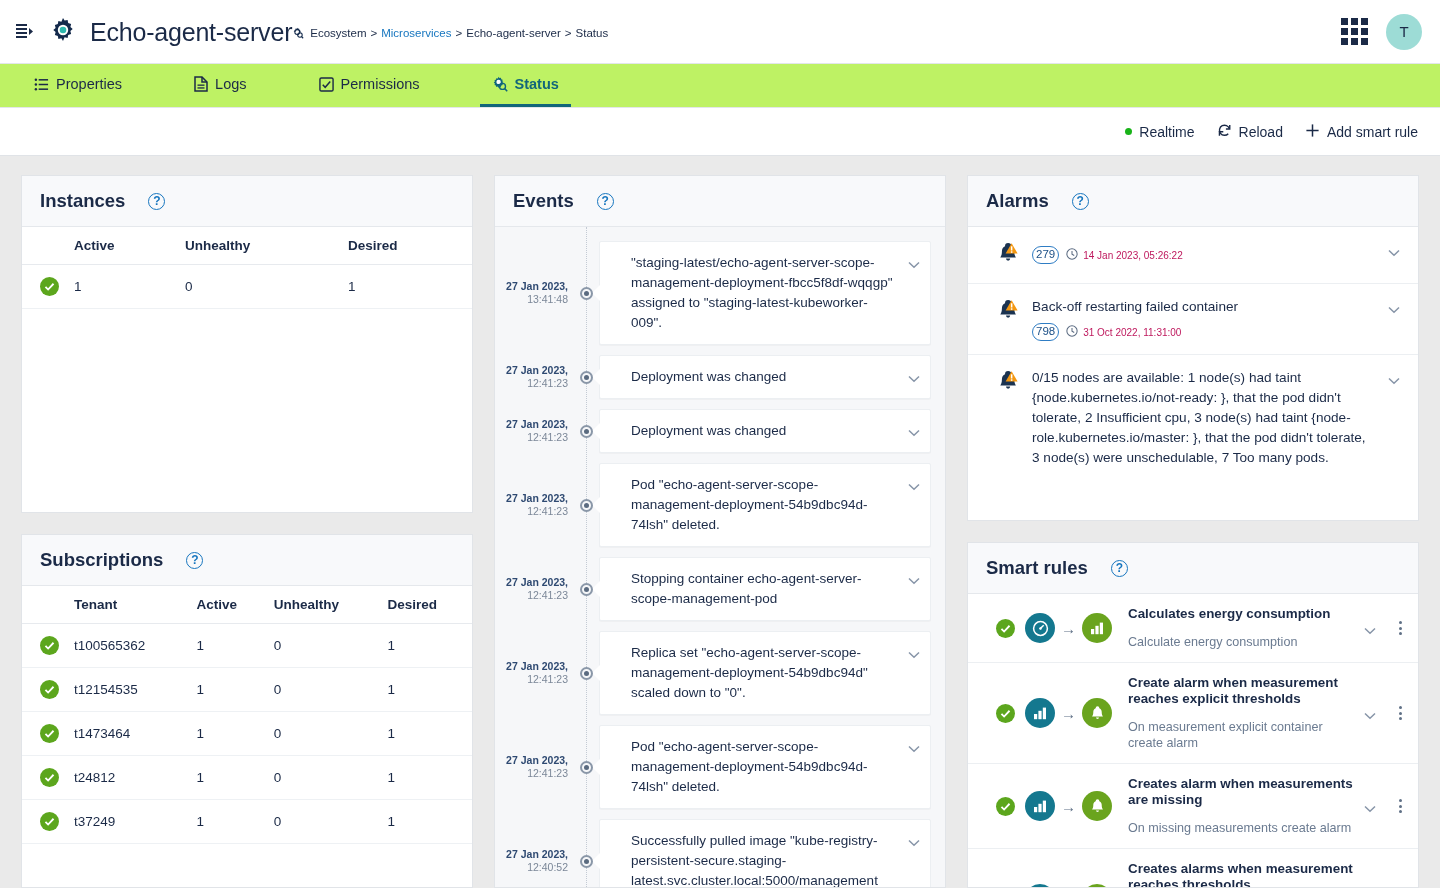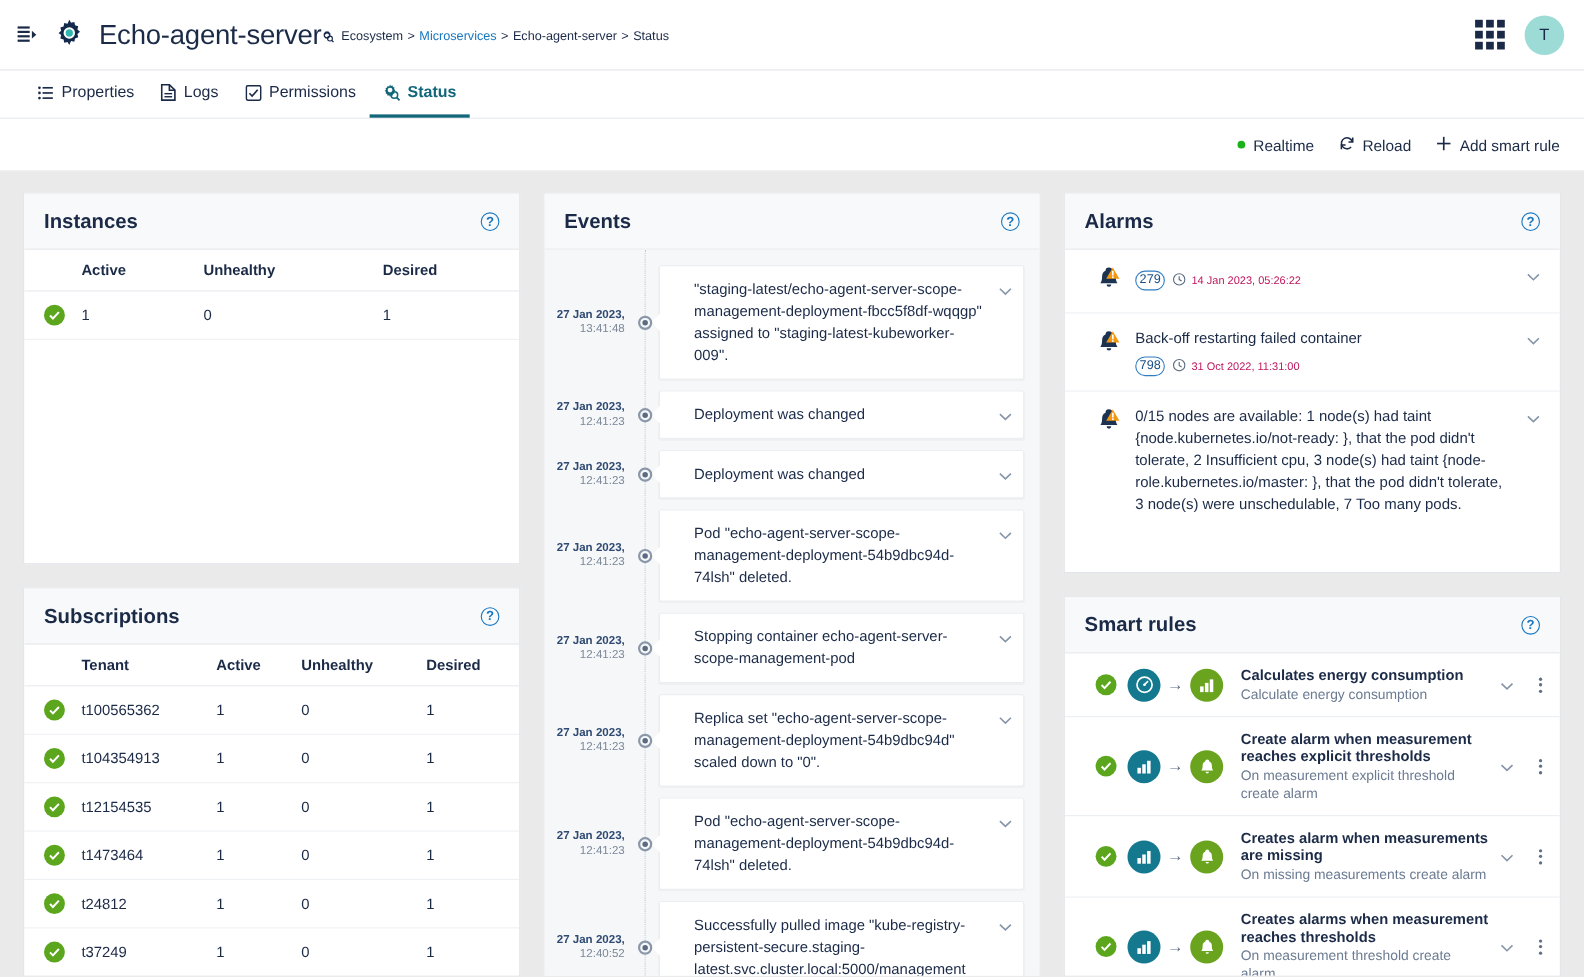--- a/index.html
+++ b/index.html
@@ -45,22 +45,22 @@
   .grid-icon i { width: 7px; height: 7px; background: #1b2a47; display: block; }
   .avatar {
     width: 36px; height: 36px; border-radius: 50%;
     background: #9ddcd6; color: #1b2a47;
     display: flex; align-items: center; justify-content: center;
     font-size: 15px; cursor: pointer;
   }
 
   
   .tabbar {
-    height: 44px; background: #ffffff; display: flex; align-items: stretch;
-    padding-left: 22px; border-bottom: 1px solid #e3e6ea;
+    height: 44px; background: #bef264; display: flex; align-items: stretch;
+    padding-left: 22px; border-bottom: 1px solid #e3e6ea; gap: 48px;
   }
   .tab {
     display: flex; align-items: center; gap: 7px;
     padding: 0 12px; font-size: 14.5px; color: #1b2a47;
     cursor: pointer; position: relative;
     border-bottom: 3px solid transparent;
   }
   .tab.active { color: #11667a; font-weight: bold; border-bottom-color: #11667a; }
   .tab svg { display: block; }
 
@@ -85,21 +85,21 @@
   .col-mid { flex: 1 1 0; }
 
   .panel {
     background: #fff; border: 1px solid #e1e4e8;
     display: flex; flex-direction: column; min-height: 0;
     overflow: hidden;
   }
   .panel-head {
     background: #f8f9fb;
     padding: 14px 18px; display: flex; align-items: center; gap: 23px;
-    border-bottom: 1px solid #e5e8ec; flex: 0 0 auto; justify-content: space-between;
+    border-bottom: 1px solid #e5e8ec; flex: 0 0 auto;
   }
   .panel-title { font-size: 18.5px; font-weight: bold; color: #1b2a47; }
   .help-icon {
     width: 17px; height: 17px; border-radius: 50%;
     border: 1.6px solid #1776bf; color: #1776bf;
     font-size: 12px; font-weight: bold;
     display: flex; align-items: center; justify-content: center;
     cursor: pointer; line-height: 1;
   }
   .panel-body { flex: 1 1 auto; overflow: hidden; }
@@ -189,21 +189,21 @@
   .rule-flow { display: flex; align-items: center; gap: 6px; flex: 0 0 auto; }
   .rule-circle {
     width: 30px; height: 30px; border-radius: 50%;
     display: flex; align-items: center; justify-content: center;
   }
   .rule-circle.teal { background: #14788f; }
   .rule-circle.green { background: #6aa41e; }
   .arrow { color: #5f7086; font-size: 15px; line-height: 1; }
   .rule-texts { flex: 1 1 auto; min-width: 0; padding-left: 6px; }
   .rule-name { font-size: 13.4px; font-weight: bold; color: #1b2a47; line-height: 16px; }
-  .rule-desc { font-size: 12.6px; color: #6b7b91; line-height: 16px; margin-top: 1px; }
+  .rule-desc { font-size: 12.6px; color: #6b7b91; line-height: 16px; margin-top: 12px; }
   .kebab {
     flex: 0 0 16px; display: flex; flex-direction: column; align-items: center;
     gap: 2.5px; cursor: pointer; padding-left: 8px;
   }
   .kebab i { width: 3px; height: 3px; border-radius: 50%; background: #5f7086; display: block; }
 
   .panel-instances { height: 338px; flex: 0 0 338px; margin-bottom: 21px; }
   .panel-subscriptions { flex: 1 1 auto; }
   .panel-events { flex: 1 1 auto; }
   .panel-alarms { height: 346px; flex: 0 0 346px; margin-bottom: 21px; }
@@ -413,31 +413,20 @@
                 <td>1</td>
                 <td>0</td>
                 <td>1</td>
               </tr>
               <tr>
                 <td class="c-status"><span class="ok-dot">
                     <svg width="11" height="11" viewBox="0 0 12 12" aria-hidden="true">
                       <path d="M1.6 6.3l2.9 3L10.4 3" fill="none" stroke="#fff" stroke-width="2"></path>
                     </svg>
                   </span></td>
-                <td>t104354913</td>
-                <td>1</td>
-                <td>0</td>
-                <td>1</td>
-              </tr>
-              <tr>
-                <td class="c-status"><span class="ok-dot">
-                    <svg width="11" height="11" viewBox="0 0 12 12" aria-hidden="true">
-                      <path d="M1.6 6.3l2.9 3L10.4 3" fill="none" stroke="#fff" stroke-width="2"></path>
-                    </svg>
-                  </span></td>
                 <td>t12154535</td>
                 <td>1</td>
                 <td>0</td>
                 <td>1</td>
               </tr>
               <tr>
                 <td class="c-status"><span class="ok-dot">
                     <svg width="11" height="11" viewBox="0 0 12 12" aria-hidden="true">
                       <path d="M1.6 6.3l2.9 3L10.4 3" fill="none" stroke="#fff" stroke-width="2"></path>
                     </svg>
@@ -735,21 +724,21 @@
               <span class="arrow">→</span>
               <span class="rule-circle green">
                 <svg width="15" height="16" viewBox="0 0 16 17" aria-hidden="true">
                   <path fill="#fff" d="M8 1.4a2 2 0 0 1 2 2c2 .8 2.5 2.4 2.5 4.4 0 2.4.7 3.6 1.3 4.4H2.2c.6-.8 1.3-2 1.3-4.4 0-2 .5-3.6 2.5-4.4a2 2 0 0 1 2-2z"></path>
                   <path fill="#fff" d="M6.4 13.4h3.2a1.6 1.6 0 0 1-3.2 0z"></path>
                 </svg>
               </span>
             </div>
             <div class="rule-texts">
               <div class="rule-name">Create alarm when measurement reaches explicit thresholds</div>
-              <div class="rule-desc">On measurement explicit threshold create alarm</div>
+              <div class="rule-desc">On measurement explicit container create alarm</div>
             </div>
             <span class="chev"><svg width="12" height="8" viewBox="0 0 12 8" aria-hidden="true">
                 <path d="M1 1.5L6 6.3l5-4.8" fill="none" stroke="currentColor" stroke-width="1.5"></path>
               </svg></span>
             <span class="kebab">
               <i></i>
               <i></i>
               <i></i>
             </span>
           </div>

